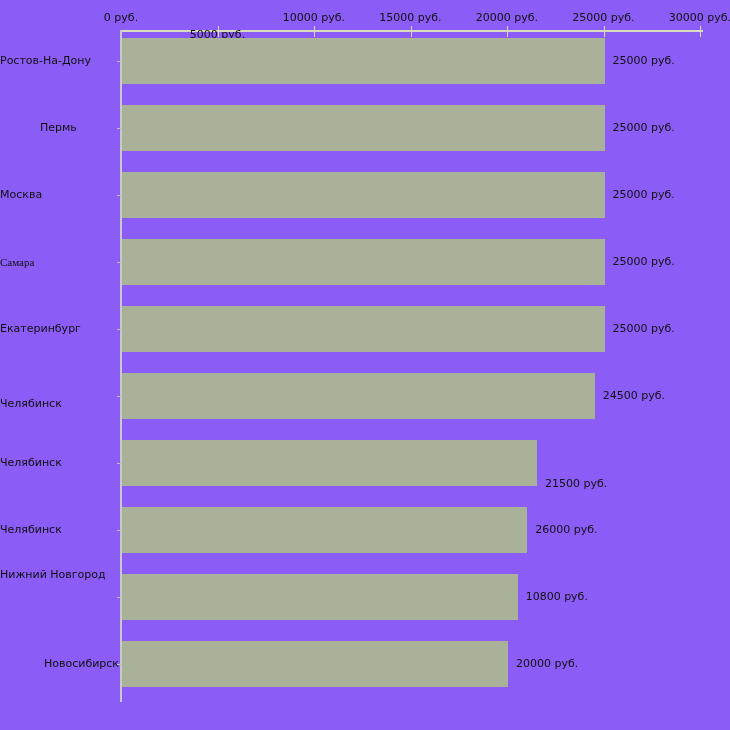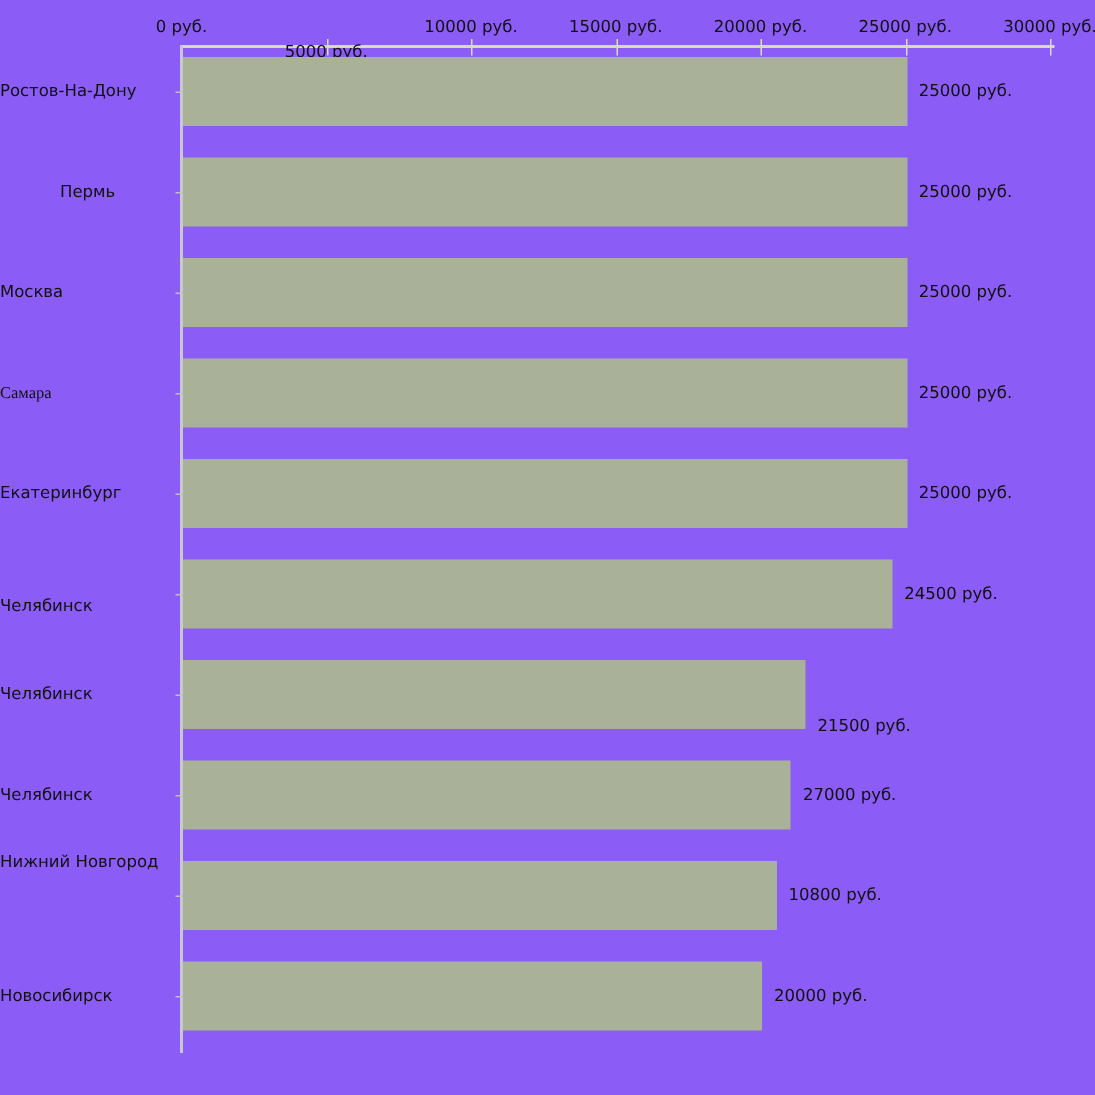--- a/index.html
+++ b/index.html
@@ -67,23 +67,23 @@
       <div class="cat-tick" style="left: 117px; top: 395.5px; background: rgb(192, 192, 192);"></div>
       <div class="bar" style="left: 122px; top: 372.5px; width: 472.85px; height: 46px; background: rgb(169, 178, 152);"></div>
       <div class="val-label" style="left: 602.85px; top: 372.5px; height: 46px; line-height: 46px;">24500 руб.</div>
       <div class="cat-label" style="top: 454.5px; height: 16px; line-height: 16px;">Челябинск</div>
       <div class="cat-tick" style="left: 117px; top: 462.5px; background: rgb(192, 192, 192);"></div>
       <div class="bar" style="left: 122px; top: 439.5px; width: 414.95px; height: 46px; background: rgb(169, 178, 152);"></div>
       <div class="val-label" style="left: 544.95px; top: 461px; height: 46px; line-height: 46px;">21500 руб.</div>
       <div class="cat-label" style="top: 521.5px; height: 16px; line-height: 16px;">Челябинск</div>
       <div class="cat-tick" style="left: 117px; top: 529.5px; background: rgb(192, 192, 192);"></div>
       <div class="bar" style="left: 122px; top: 506.5px; width: 405.3px; height: 46px; background: rgb(169, 178, 152);"></div>
-      <div class="val-label" style="left: 535.3px; top: 506.5px; height: 46px; line-height: 46px;">27000 руб.</div>
+      <div class="val-label" style="left: 535.3px; top: 506.5px; height: 46px; line-height: 46px;">26000 руб.</div>
       <div class="cat-label" style="top: 567px; height: 16px; line-height: 16px;">Нижний Новгород</div>
       <div class="cat-tick" style="left: 117px; top: 596.5px; background: rgb(192, 192, 192);"></div>
       <div class="bar" style="left: 122px; top: 573.5px; width: 395.65px; height: 46px; background: rgb(169, 178, 152);"></div>
       <div class="val-label" style="left: 525.65px; top: 573.5px; height: 46px; line-height: 46px;">10800 руб.</div>
-      <div class="cat-label" style="top: 655.5px; height: 16px; line-height: 16px;">Новосибирск</div>
+      <div class="cat-label" style="top: 655.5px; height: 16px; line-height: 16px; padding-left: 44px;">Новосибирск</div>
       <div class="cat-tick" style="left: 117px; top: 663.5px; background: rgb(192, 192, 192);"></div>
       <div class="bar" style="left: 122px; top: 640.5px; width: 386px; height: 46px; background: rgb(169, 178, 152);"></div>
       <div class="val-label" style="left: 516px; top: 640.5px; height: 46px; line-height: 46px;">20000 руб.</div>
     </div>
 </div>
 
 </body></html>

